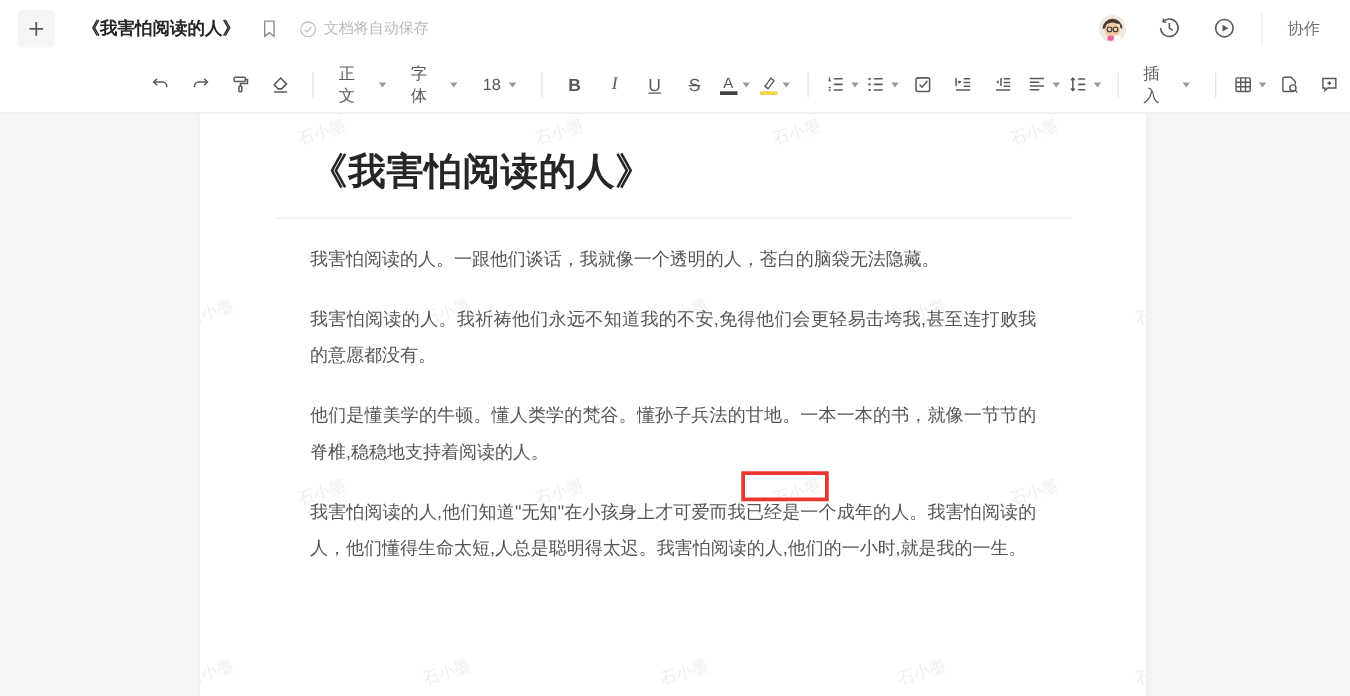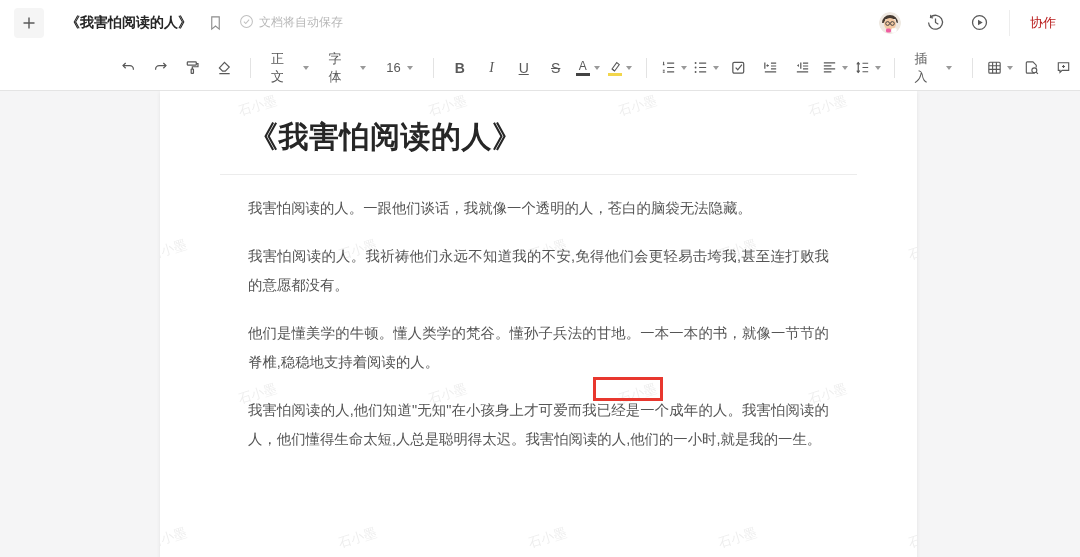--- a/index.html
+++ b/index.html
@@ -5,27 +5,27 @@
   * { margin:0; padding:0; box-sizing:border-box; }
   html,body { width:1080px; height:557px; overflow:hidden; background:#fff;
     font-family:"Liberation Sans", sans-serif; }
 
   
   .topbar { height:45px; display:flex; align-items:center; padding:0 14px; background:#fff; }
   .new-btn { width:30px; height:30px; border-radius:4px; background:#f5f5f5; color:#595959;
     display:flex; align-items:center; justify-content:center; margin-right:22px; cursor:pointer; }
   .doc-title-top { font-size:14px; font-weight:bold; color:#262626; margin-right:16px; }
   .bookmark { color:#8c8c8c; display:flex; margin-right:16px; }
-  .autosave { display:flex; align-items:flex-start; gap:5px; color:#b8b8b8; font-size:12px; }
+  .autosave { display:flex; align-items:flex-end; gap:5px; color:#b8b8b8; font-size:12px; }
   .autosave svg { color:#c0c0c0; }
   .topbar-spacer { flex:1; }
   .avatar { width:22px; height:22px; border-radius:50%; overflow:hidden; margin-right:20px; flex:none; }
   .tb-right-btn { color:#595959; display:flex; align-items:center; justify-content:center;
     width:28px; height:28px; margin-right:16px; cursor:pointer; }
-  .collab { font-size:13px; color:#b91c1c; padding:4px 10px 4px 20px; border-left:1px solid #ededed; cursor:pointer;text-align:right; }
+  .collab { font-size:13px; color:#737373; padding:4px 10px 4px 20px; border-left:1px solid #ededed; cursor:pointer;text-align:right; }
 
   
   .toolbar { height:46px; display:flex; align-items:center; padding-left:112px;
     border-bottom:1px solid #e4e4e4; background:#fff; }
   .tbtn { min-width:26px; height:26px; display:flex; align-items:center; justify-content:center;
     color:#595959; margin:0 3px; border-radius:3px; cursor:pointer; }
   .tdivider { width:1px; height:20px; background:#e3e3e3; margin:0 10px; }
   .drop { display:flex; align-items:center; gap:6px; font-size:13px; color:#595959;
     padding:0 8px; height:26px; margin:0 2px; cursor:pointer; }
   .caret { width:0; height:0; border-left:3.5px solid transparent; border-right:3.5px solid transparent;
@@ -166,21 +166,21 @@
 
   <div class="drop">
     <span>正文</span>
     <span class="caret"></span>
   </div>
   <div class="drop">
     <span>字体</span>
     <span class="caret"></span>
   </div>
   <div class="drop">
-    <span>16</span>
+    <span>18</span>
     <span class="caret"></span>
   </div>
 
   <div class="tdivider"></div>
 
   <div class="tbtn">
     <span class="fmt-letter bold-l">B</span>
   </div>
   <div class="tbtn">
     <span class="fmt-letter italic-l">I</span>

